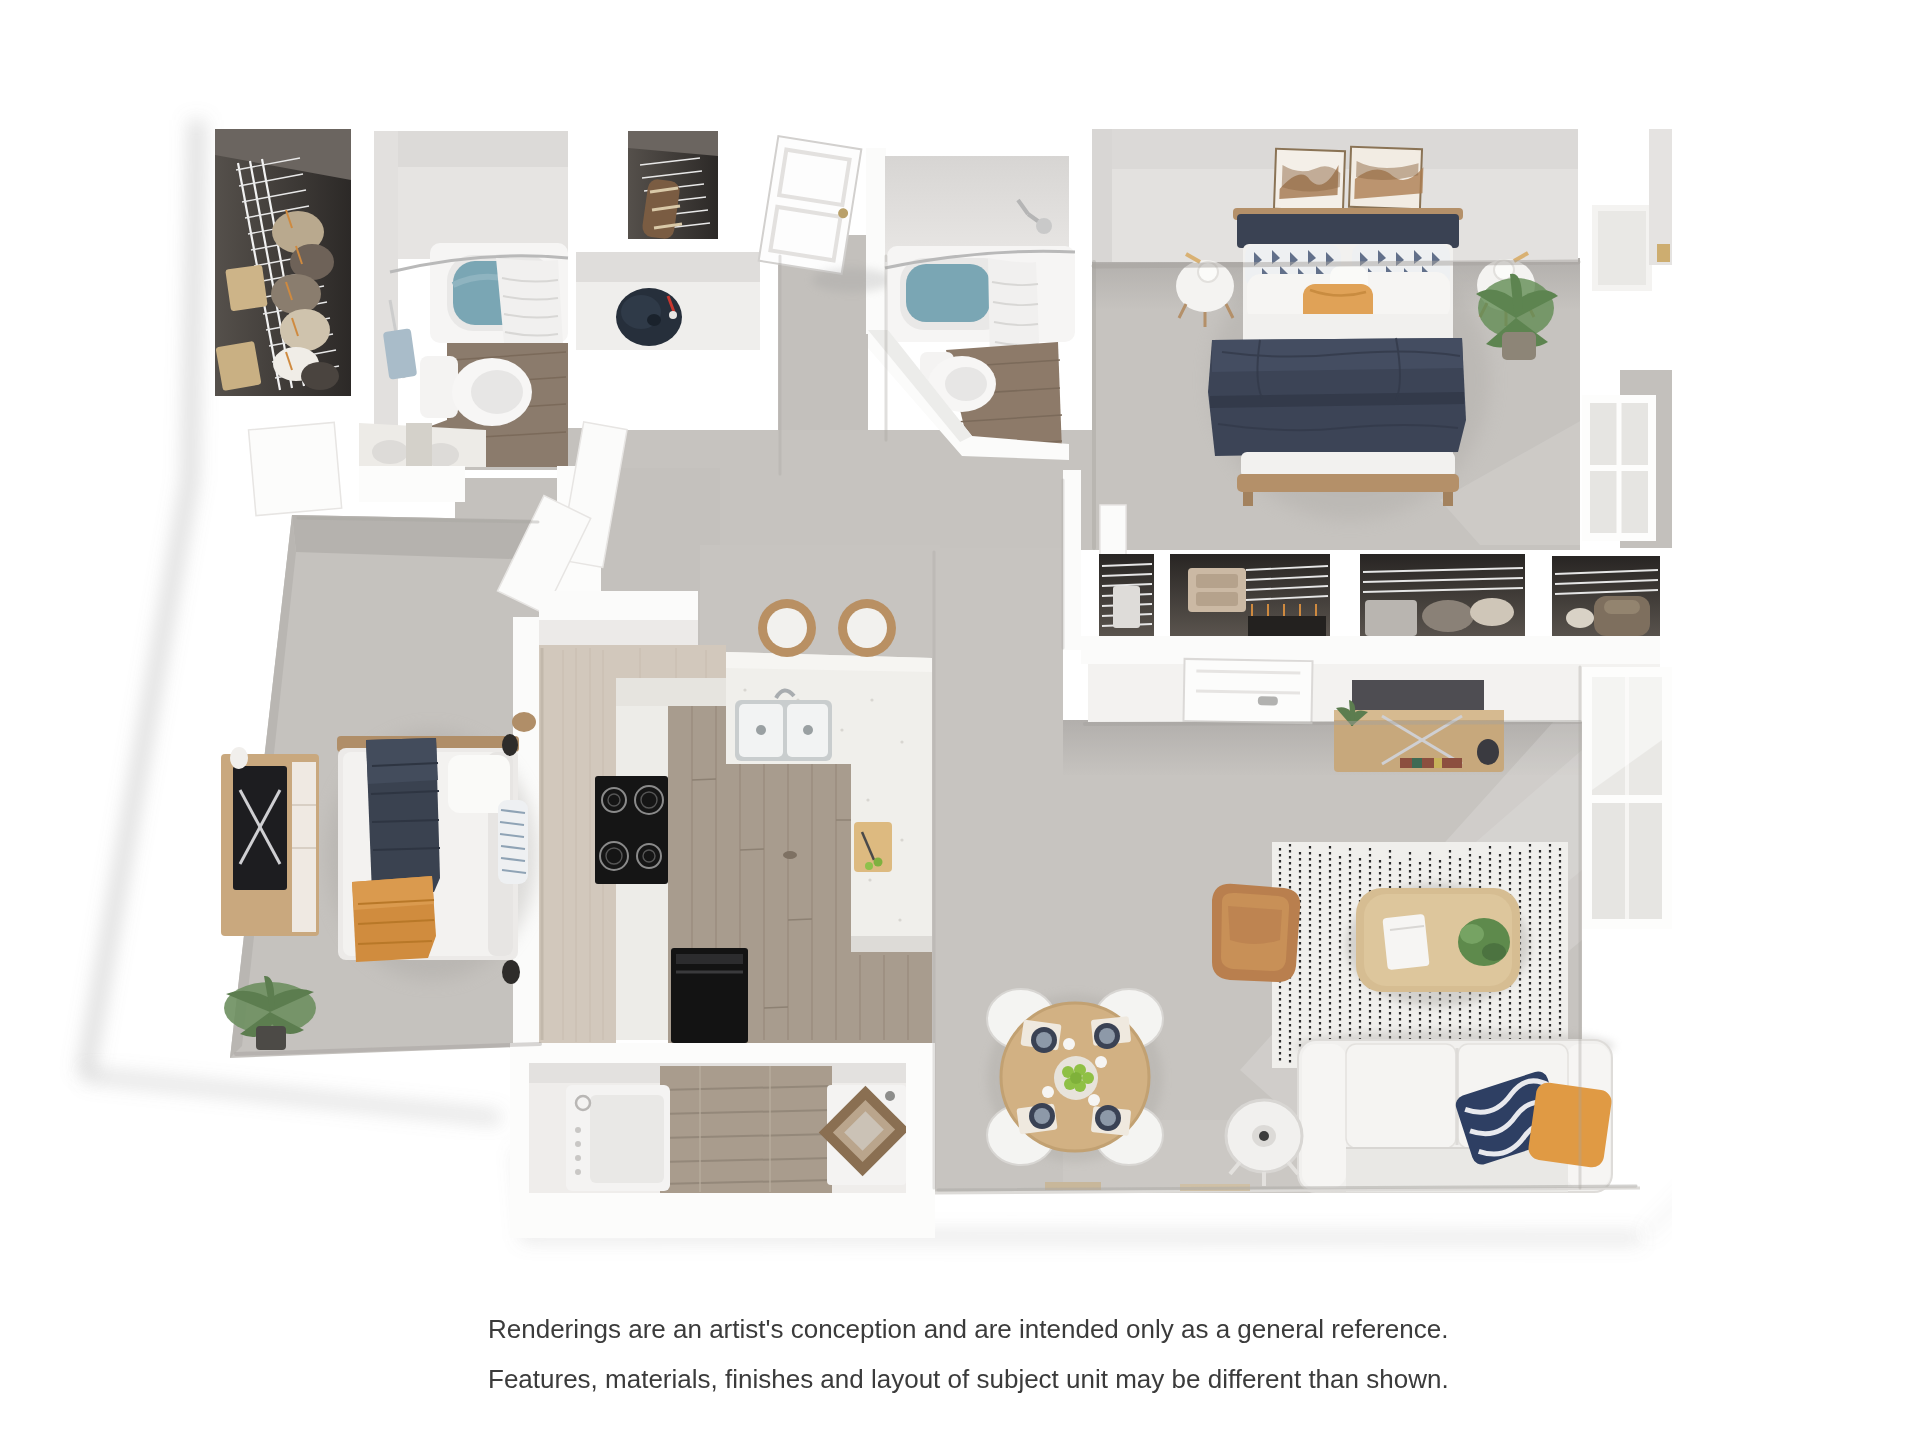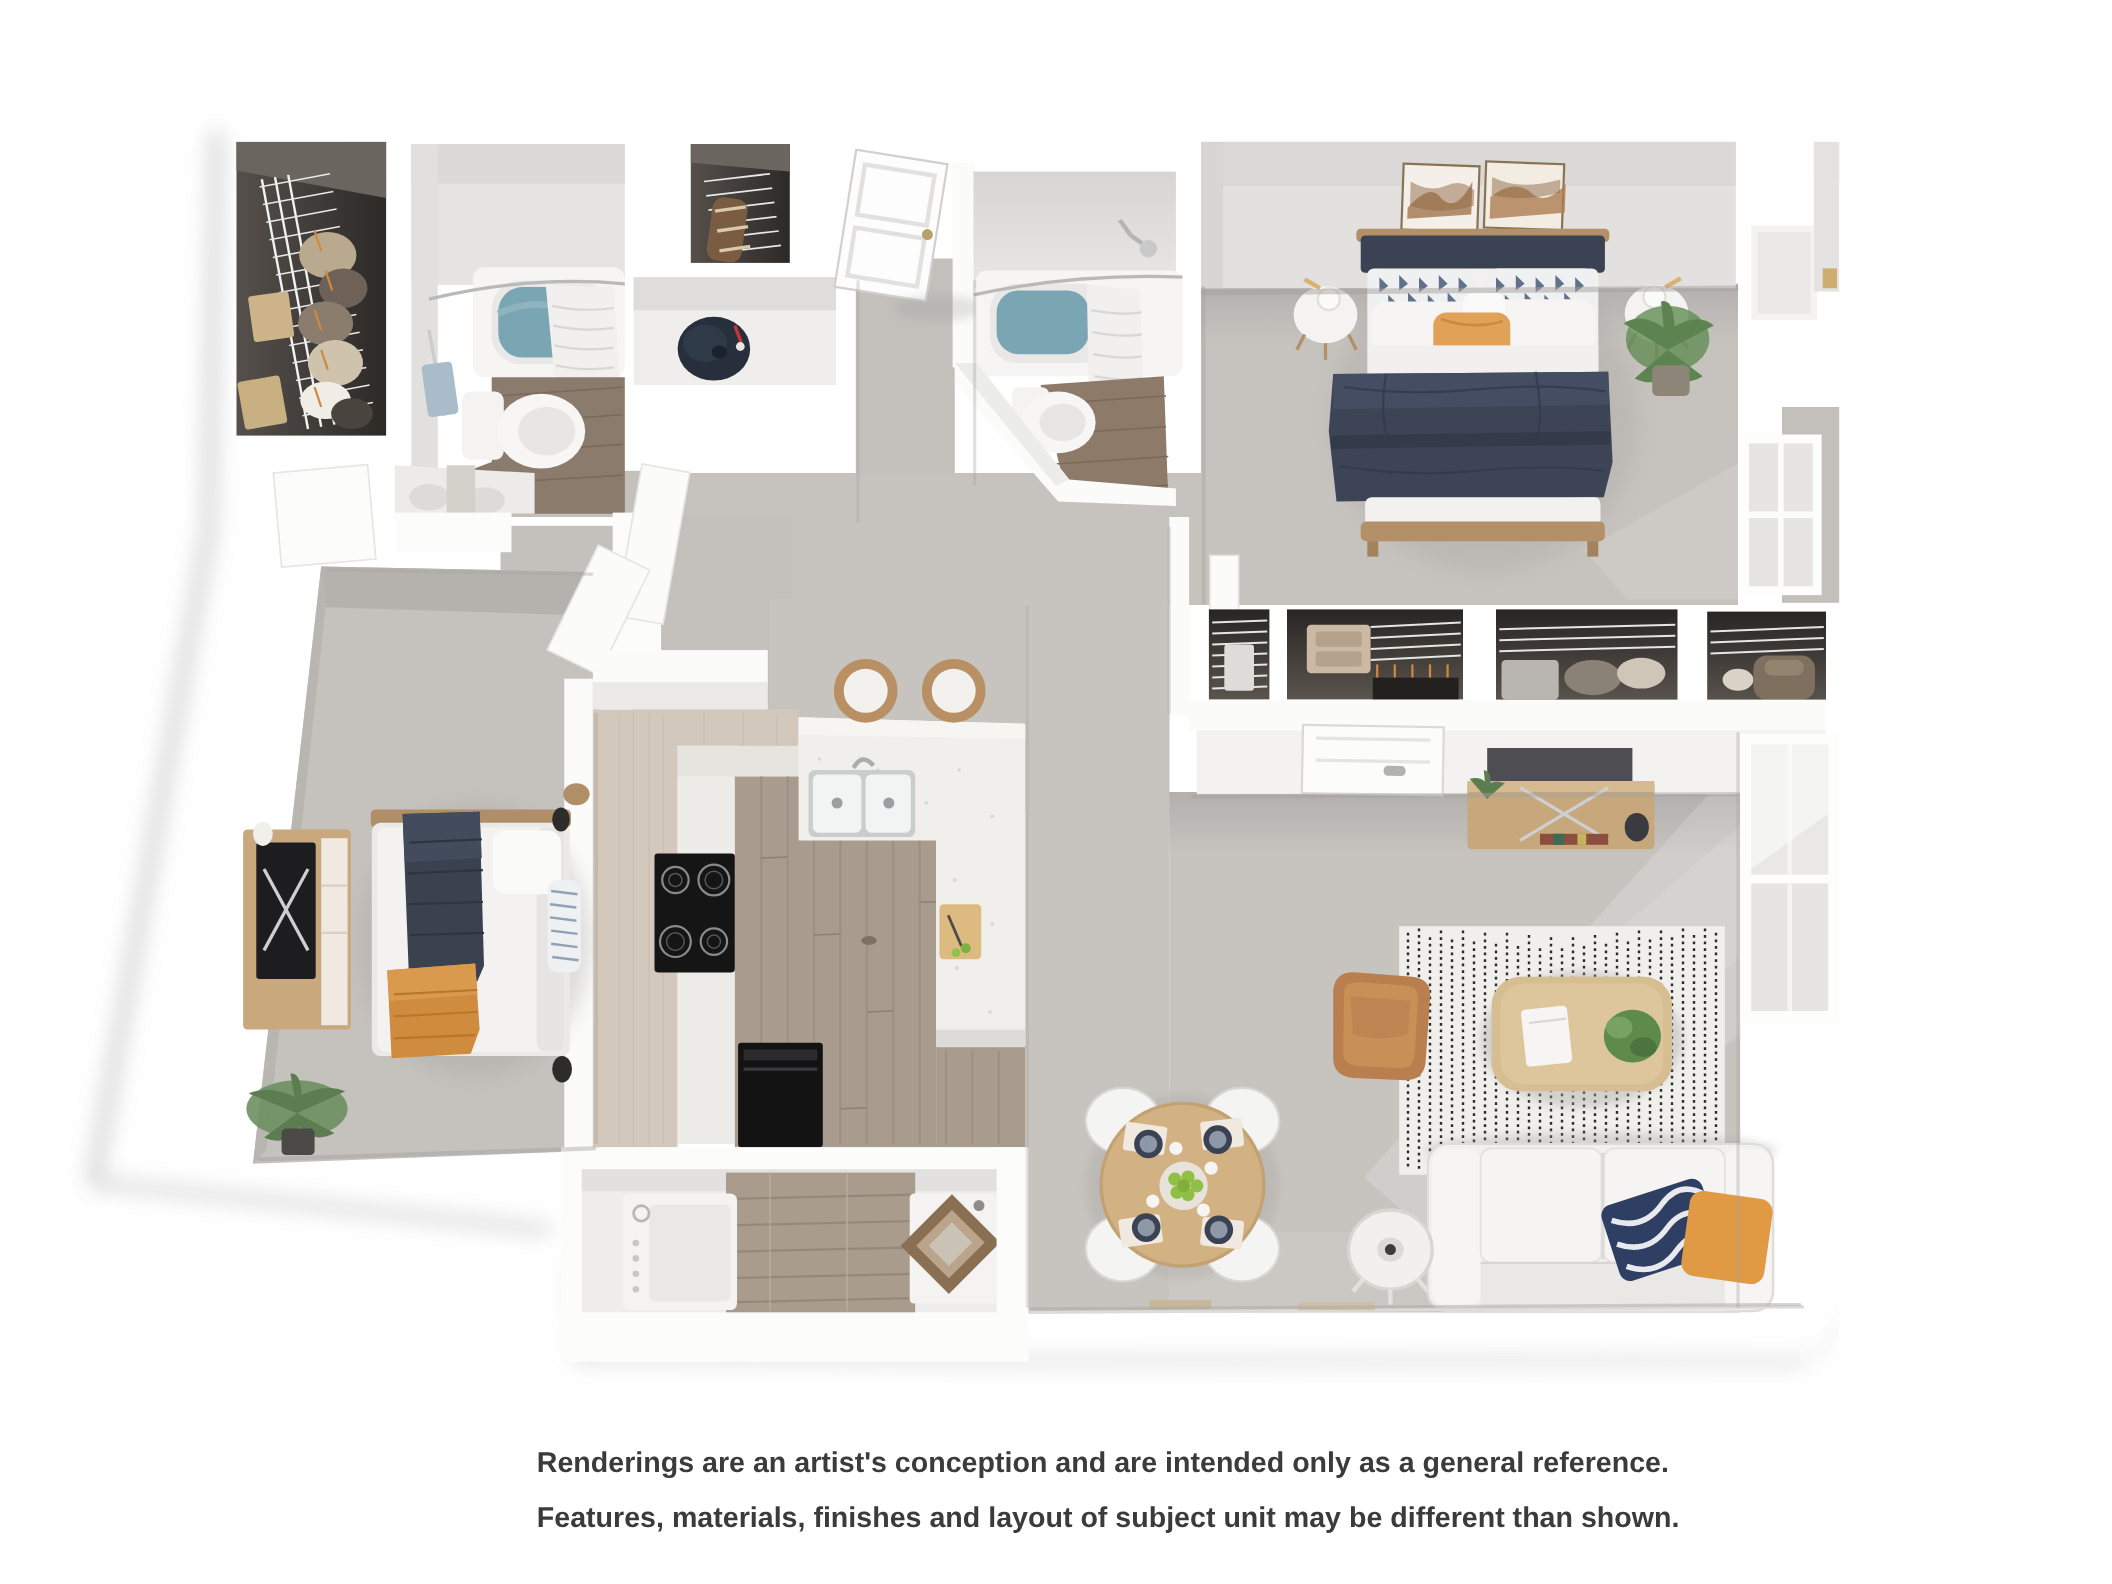--- a/index.html
+++ b/index.html
@@ -1,17 +1,17 @@
 <!DOCTYPE html>
 <html><head>
 <meta charset="utf-8">
 <style>
   html,body{margin:0;padding:0;background:#ffffff;}
   #page{position:relative;width:1672px;height:1440px;background:#ffffff;overflow:hidden;
-        font-family:"Liberation Sans", sans-serif;font-weight:bold;}
+        font-family:"Liberation Sans", sans-serif;}
   svg{position:absolute;left:0;top:0;}
 </style>
 </head>
 <body>
 <div id="page">
 <svg width="1920" height="1440" viewBox="0 0 1920 1440">
 <defs>
   <filter id="soft" x="-50%" y="-50%" width="200%" height="200%">
           <feGaussianBlur stdDeviation="9"></feGaussianBlur>
         </filter>

